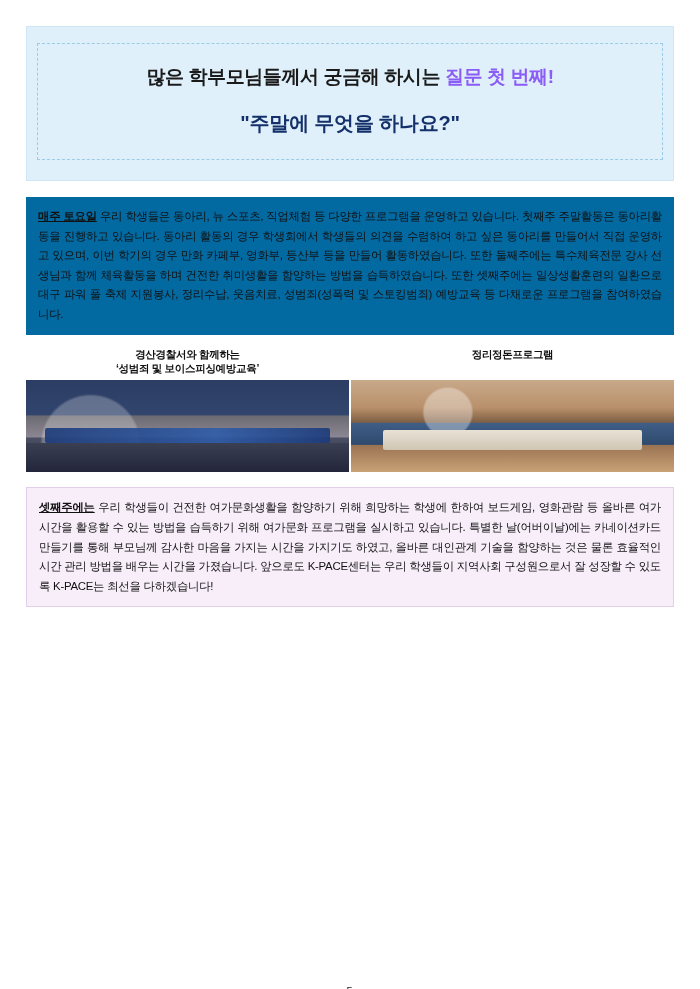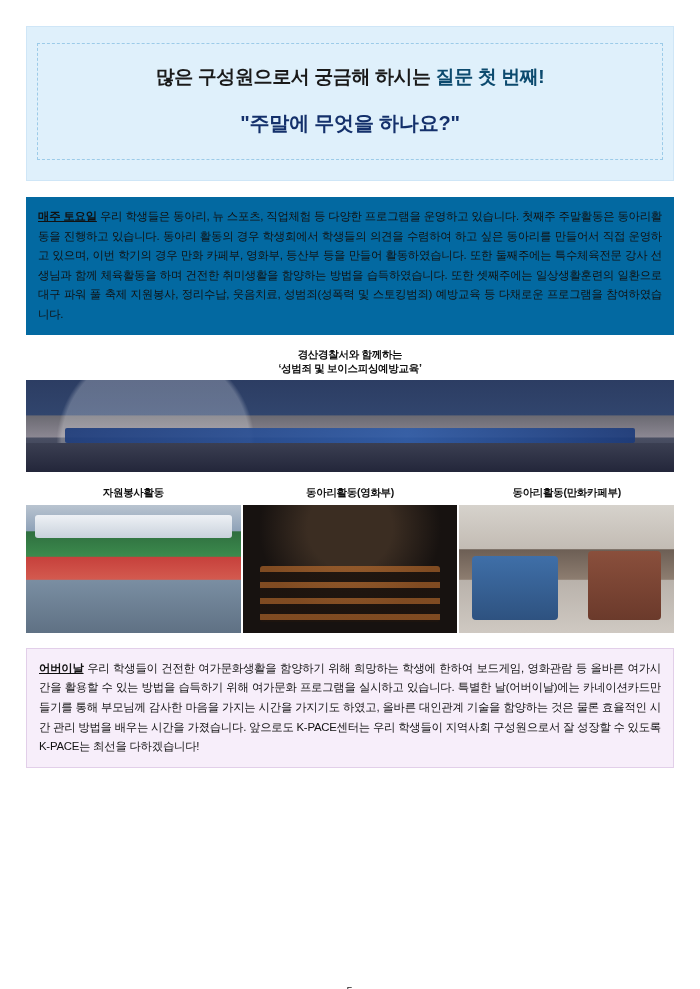--- a/index.html
+++ b/index.html
@@ -36,21 +36,21 @@
     text-align: center;
   }
   .banner-line1 {
     font-size: 19px;
     font-weight: bold;
     color: #1a1a1a;
     letter-spacing: -0.4px;
     margin-bottom: 20px;
   }
   .banner-line1 .accent {
-    color: #0c4a6e;
+    color: #8b5cf6;
     text-align: center;
   }
   .banner-line2 {
     font-size: 20px;
     font-weight: bold;
     color: #14306b;
     letter-spacing: -0.2px;
   }
 
   
@@ -278,57 +278,50 @@
   }
 </style>
 </head>
 <body>
 
 <div class="page">
 
   <div class="banner">
     <div class="banner-inner">
       <div class="banner-line1">
-        <span>많은 구성원으로서 궁금해 하시는 </span><span class="accent">질문 첫 번째!</span>
+        <span>많은 학부모님들께서 궁금해 하시는 </span><span class="accent">질문 첫 번째!</span>
       </div>
       <div class="banner-line2">"주말에 무엇을 하나요?"</div>
     </div>
   </div>
 
   <div class="para-block para-blue">
     <span class="lead-bold-underline">매주 토요일</span><span> 우리 학생들은 동아리, 뉴 스포츠, 직업체험 등 다양한 프로그램을 운영하고 있습니다. 첫째주 주말활동은 동아리활동을 진행하고 있습니다. 동아리 활동의 경우 학생회에서 학생들의 의견을 수렴하여 하고 싶은 동아리를 만들어서 직접 운영하고 있으며, 이번 학기의 경우 만화 카페부, 영화부, 등산부 등을 만들어 활동하였습니다. 또한 둘째주에는 특수체육전문 강사 선생님과 함께 체육활동을 하며 건전한 취미생활을 함양하는 방법을 습득하였습니다. 또한 셋째주에는 일상생활훈련의 일환으로 대구 파워 풀 축제 지원봉사, 정리수납, 웃음치료, 성범죄(성폭력 및 스토킹범죄) 예방교육 등 다채로운 프로그램을 참여하였습니다.</span>
   </div>
 
   <div class="photo-row">
     <div class="photo-cell">
       <div class="photo-caption two-line">
         <div>경산경찰서와 함께하는</div>
         <div>‘성범죄 및 보이스피싱예방교육’</div>
       </div>
       <div class="photo tall ph-police"></div>
     </div>
-  </div>
-
-  <div class="photo-row">
     <div class="photo-cell">
-      <div class="photo-caption">자원봉사활동</div>
-      <div class="photo big ph-volunteer"></div>
+      <div class="photo-caption">
+        <div>정리정돈프로그램</div>
+        <div style="height:14px"></div>
+      </div>
+      <div class="photo tall ph-organize"></div>
     </div>
-    <div class="photo-cell">
-      <div class="photo-caption">동아리활동(영화부)</div>
-      <div class="photo big ph-cinema"></div>
-    </div>
-    <div class="photo-cell">
-      <div class="photo-caption">동아리활동(만화카페부)</div>
-      <div class="photo big ph-cafe"></div>
-    </div>
-  </div>
+  </div>
+
 
   <div class="para-block para-pink">
-    <span class="lead-bold-underline">어버이날</span><span> 우리 학생들이 건전한 여가문화생활을 함양하기 위해 희망하는 학생에 한하여 보드게임, 영화관람 등 올바른 여가시간을 활용할 수 있는 방법을 습득하기 위해 여가문화 프로그램을 실시하고 있습니다. 특별한 날(어버이날)에는 카네이션카드만들기를 통해 부모님께 감사한 마음을 가지는 시간을 가지기도 하였고, 올바른 대인관계 기술을 함양하는 것은 물론 효율적인 시간 관리 방법을 배우는 시간을 가졌습니다. 앞으로도 K-PACE센터는 우리 학생들이 지역사회 구성원으로서 잘 성장할 수 있도록  K-PACE는 최선을 다하겠습니다!</span>
+    <span class="lead-bold-underline">셋째주에는</span><span> 우리 학생들이 건전한 여가문화생활을 함양하기 위해 희망하는 학생에 한하여 보드게임, 영화관람 등 올바른 여가시간을 활용할 수 있는 방법을 습득하기 위해 여가문화 프로그램을 실시하고 있습니다. 특별한 날(어버이날)에는 카네이션카드만들기를 통해 부모님께 감사한 마음을 가지는 시간을 가지기도 하였고, 올바른 대인관계 기술을 함양하는 것은 물론 효율적인 시간 관리 방법을 배우는 시간을 가졌습니다. 앞으로도 K-PACE센터는 우리 학생들이 지역사회 구성원으로서 잘 성장할 수 있도록  K-PACE는 최선을 다하겠습니다!</span>
   </div>
 
 
   <div class="footer">
     <span>- 5 -</span>
   </div>
 
 </div>
 
 </body></html>

